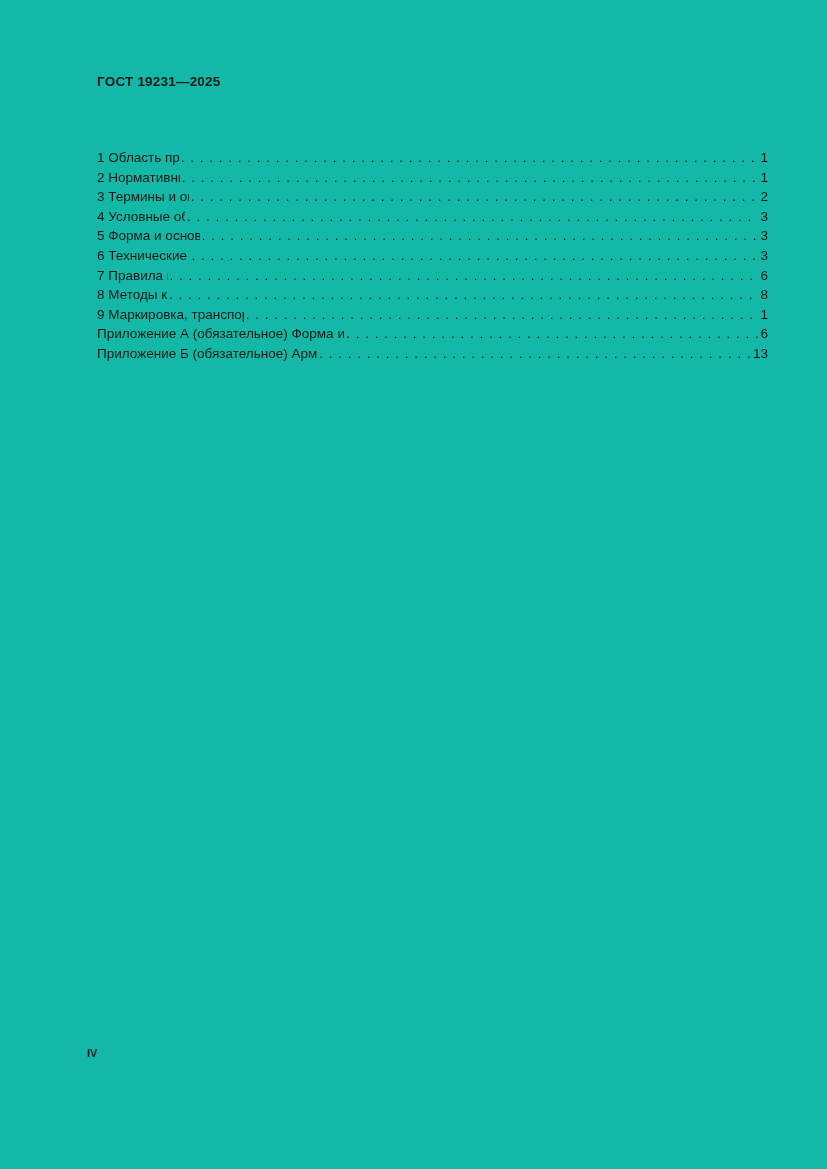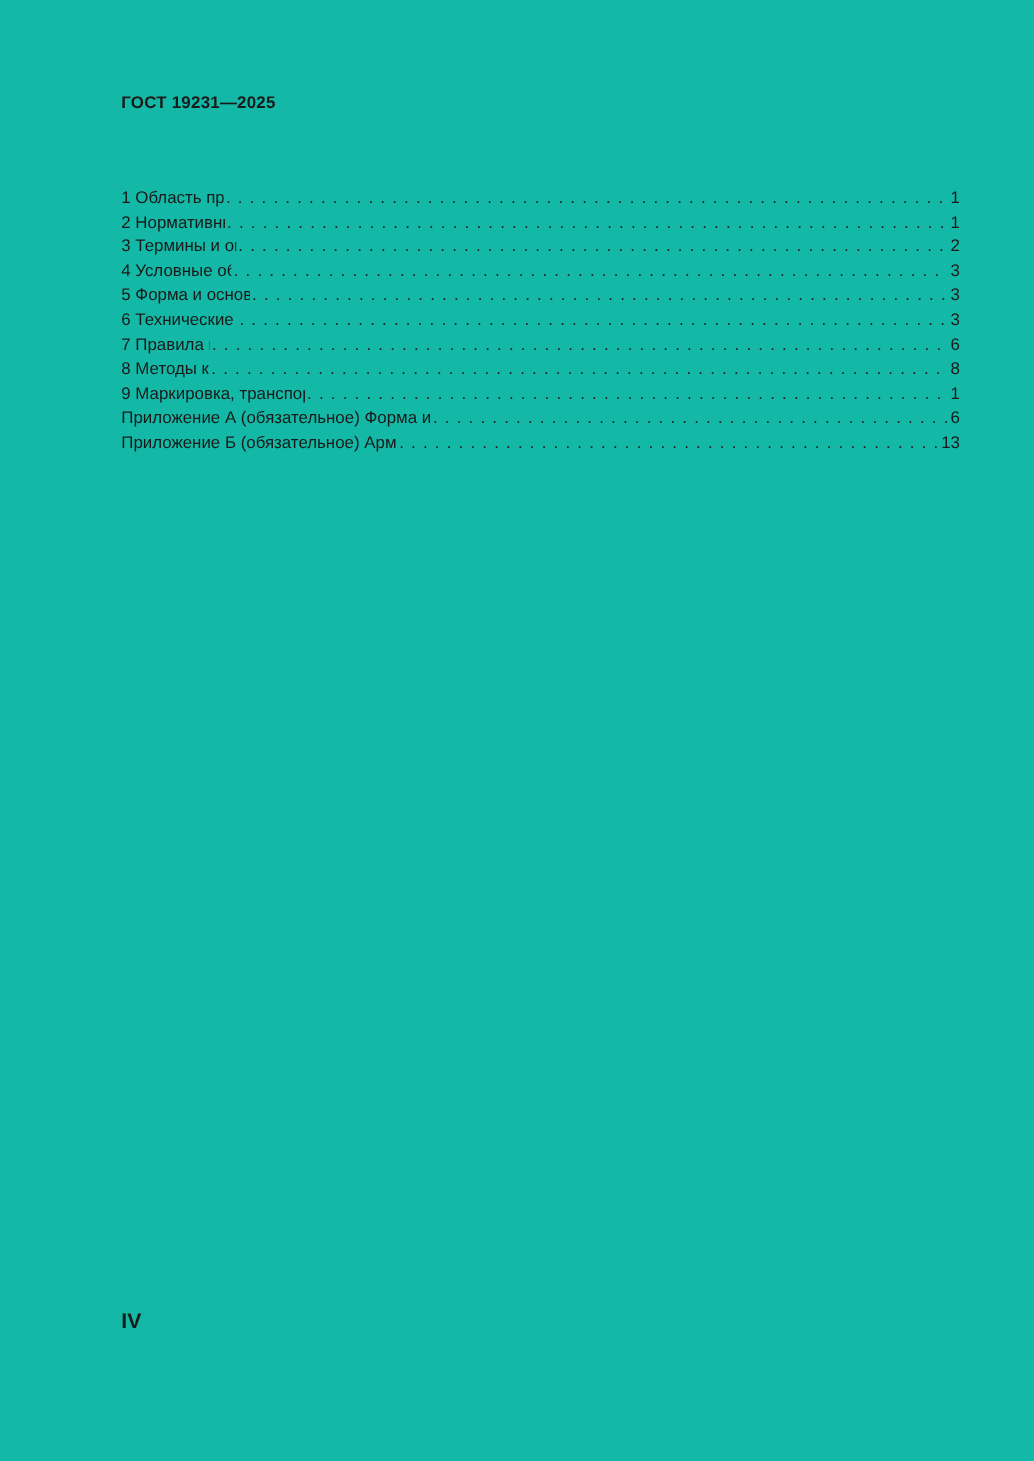--- a/index.html
+++ b/index.html
@@ -74,23 +74,23 @@
     letter-spacing: 1px;
   }
 
   .toc-page {
     flex: 0 0 auto;
     text-align: right;
   }
 
   .folio {
     position: absolute;
-    left: 97px;
+    left: 87px;
     top: 1047px;
-    font-size: 17px;
+    font-size: 11px;
     font-weight: bold;
   }
 </style>
 </head>
 <body>
 
 <div class="page">
 
   <div class="doc-code">ГОСТ 19231—2025</div>
 

